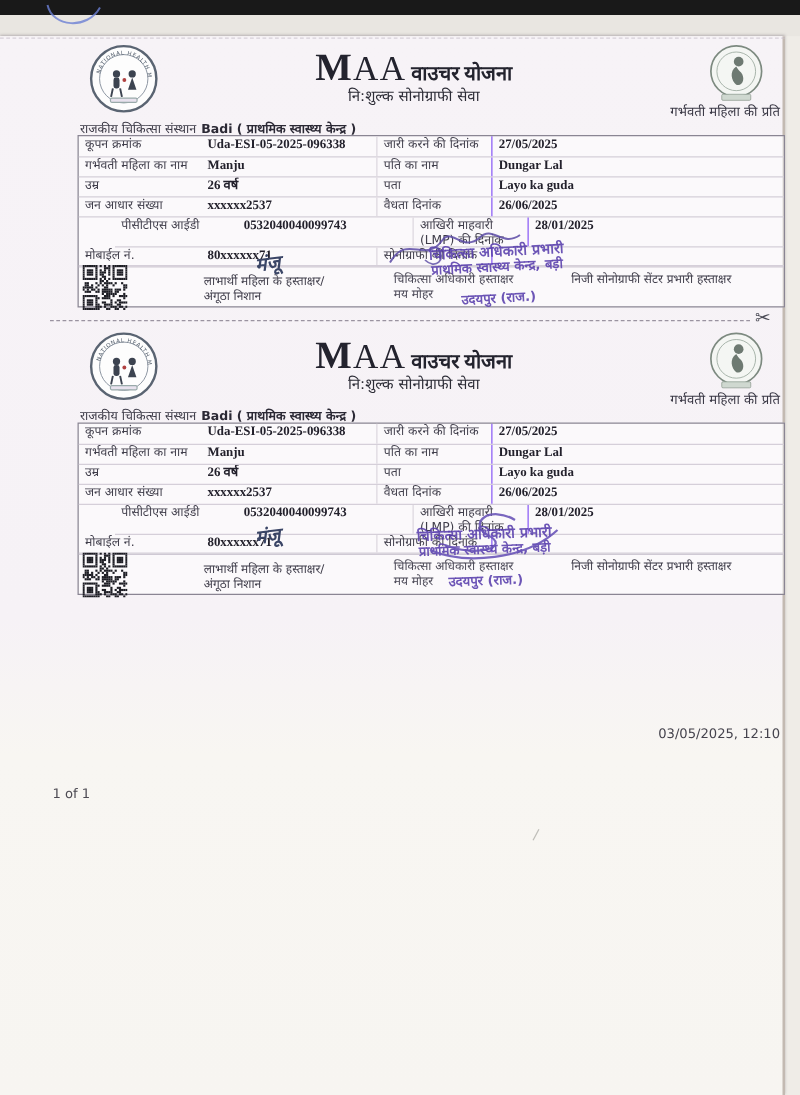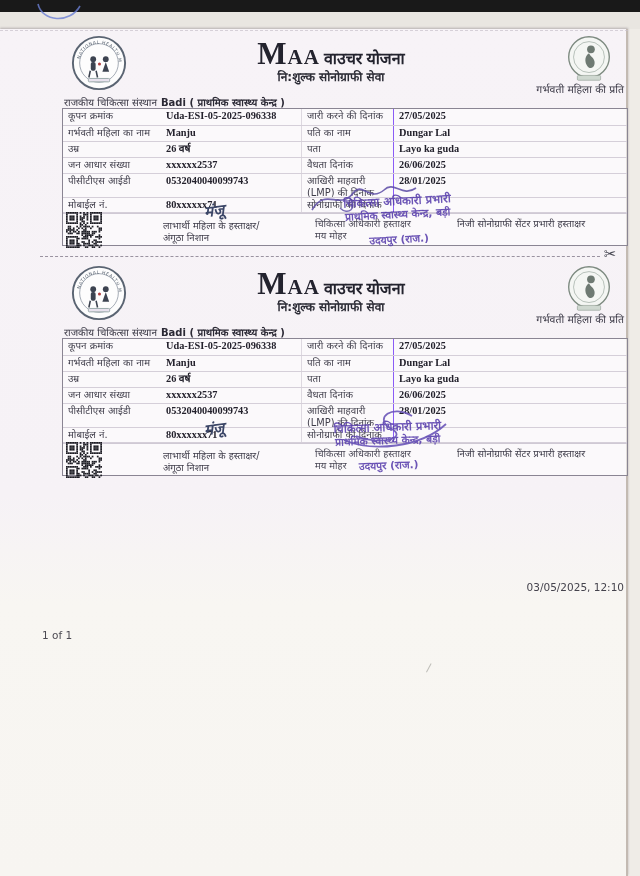--- a/index.html
+++ b/index.html
@@ -23,40 +23,40 @@
   .copy{position:absolute;left:62px;width:566px;height:232px;}
   .copy1{top:32px;} .copy2{top:262px;}
 
   .logo{position:absolute;width:58px;height:58px;}
   .logo-left{left:8px;top:2px;}
   .logo-right{right:10px;top:-2px;}
 
   .vtitle{position:absolute;left:0;right:0;top:4px;text-align:center;transform:translateX(-14px);
           color:#23232e;font-family:"Liberation Serif","DejaVu Serif",serif;}
   .t-m{font-size:31px;font-weight:bold;letter-spacing:1px;}
-  .t-aa{font-size:21px;font-weight:bold;letter-spacing:1px;}
+  .t-aa{font-size:28px;font-weight:normal;letter-spacing:1px;}
   .t-hi{font-size:16px;font-weight:bold;}
   .vsub{position:absolute;left:0;right:0;top:36px;text-align:center;transform:translateX(-14px);
-        font-size:12px;font-weight:bold;color:#2c2c36;}
+        font-size:12px;font-weight:normal;color:#2c2c36;}
   .copy-for{position:absolute;right:4px;top:50px;font-size:10.5px;color:#3a3845;}
   .inst-row{position:absolute;left:2px;top:63px;display:flex;font-size:10px;color:#3a3845;}
   .inst-label{width:97px;}
   .inst-value{font-weight:bold;color:#2b2935;}
 
   .vtable{position:absolute;left:0;top:76px;width:566px;border:1px solid #8a8593;
           background:rgba(255,255,255,.5);}
   .trow{display:flex;border-bottom:1px solid #d5cfd9;}
   .trow:last-child{border-bottom:none;}
   .cell{padding:1px 5px;font-size:9.8px;line-height:1.18;overflow:hidden;}
   .c1{width:98px;color:#3f3d4a;}
   .c2{width:140px;font-weight:bold;color:#23212c;font-family:"Liberation Serif","DejaVu Serif",serif;font-size:10.3px;}
   .c3{width:92px;color:#3f3d4a;border-left:1px solid #ddd8e0;}
   .c4{flex:1;font-weight:bold;color:#23212c;border-left:1px solid #8b5cf6;
       font-family:"Liberation Serif","DejaVu Serif",serif;font-size:10.3px;}
-  .h17{height:17px;} .h16{height:16px;} .h24{height:24px;} .h15{height:15px;}
+  .h17{height:17px;} .h16{height:16px;} .h24{height:24px;margin-left:29px;} .h15{height:15px;}
 
   .sigrow{position:relative;height:32px;border-top:1px solid #cfc9d4;}
   .qr{position:absolute;left:3px;top:-2px;width:36px;height:36px;}
   .sig-ben{position:absolute;left:100px;top:6px;width:118px;font-size:9.6px;color:#3f3d4a;line-height:1.2;}
   .sig-off{position:absolute;left:252px;top:4px;width:96px;font-size:9.6px;color:#4a4856;line-height:1.2;}
   .sig-priv{position:absolute;left:394px;top:4px;width:130px;font-size:9.6px;color:#3f3d4a;line-height:1.2;}
 
   .ink-name{position:absolute;left:142px;top:168px;font-size:15px;font-style:italic;
             color:#3a4566;transform:rotate(-7deg);font-weight:bold;z-index:5;}
   .copy2 .ink-name{top:156px;}

